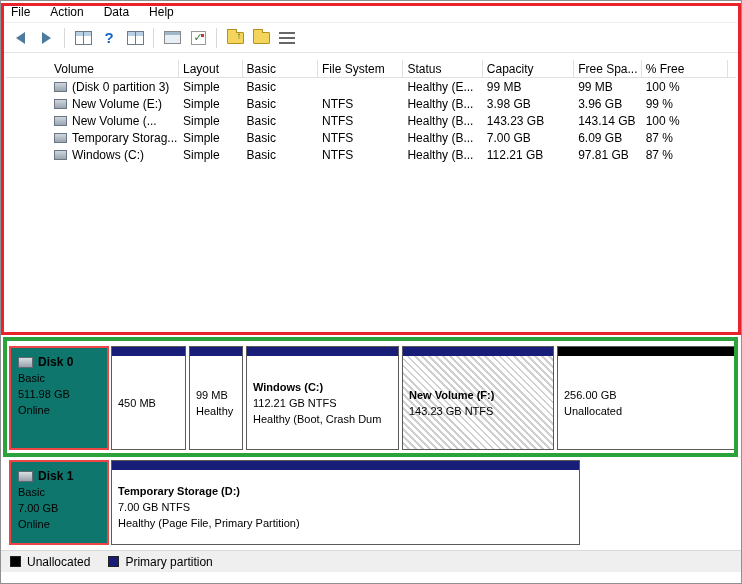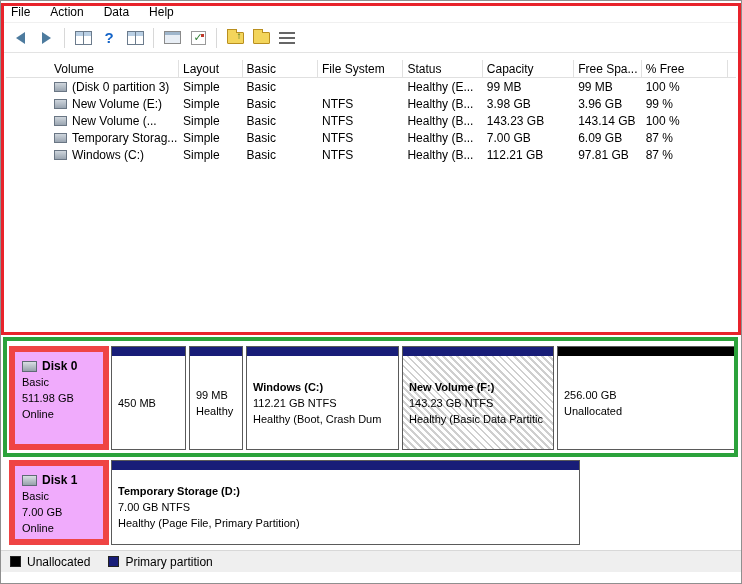--- a/index.html
+++ b/index.html
@@ -46,22 +46,22 @@
   .lv-row { display:flex; height:17px; }
   .c0{width:130px;margin-left:44px;} .c1{width:64px;} .c2{width:76px;} .c3{width:86px;}
   .c4{width:80px;}  .c5{width:92px;} .c6{width:68px;} .c7{width:87px;} .c8{flex:1;border-right:none !important;}
   .vol-icon { display:inline-block; width:13px; height:10px; margin-right:5px; flex:0 0 auto;
               background:linear-gradient(#cfd6dd,#9aa5b1); border:1px solid #6a7684; }
 
   
   .disk-row { position:absolute; left:8px; width:727px; }
   .d0 { top:345px; height:104px; }
   .d1 { top:459px; height:85px; }
-  .disk-panel { position:absolute; left:0; top:0; width:100px; height:100%; border:6px solid #ef4444;
-                background:#f0abfc; padding:6px 7px; line-height:16px; font-size:11px; }
+  .disk-panel { position:absolute; left:0; top:0; width:100px; height:100%; border:2px solid #ef4444;
+                background:#0f766e; padding:6px 7px; line-height:16px; font-size:11px; }
   .disk-name { font-weight:bold; font-size:12px; display:flex; align-items:center; gap:5px; }
   .disk-icon { width:15px; height:11px; background:linear-gradient(#d9dee3,#97a1ab); border:1px solid #5f6a75; display:inline-block; flex:0 0 auto; }
   .disk-bar { position:absolute; left:102px; top:0; right:0; height:100%; display:flex; gap:3px; }
   .partition { height:100%; border:1px solid #5a5a5a; background:#fff; display:flex; flex-direction:column; flex:0 0 auto; }
   .pstripe { height:9px; background:var(--stripe-primary,#181d78); }
   .partition.unallocated .pstripe { background:var(--stripe-unalloc,#000); }
   .pbody { flex:1; display:flex; flex-direction:column; justify-content:center; padding:0 6px; font-size:11px; line-height:16px; }
   .partition.selected .pbody { background:repeating-linear-gradient(45deg,#fff 0 3px,#cfcfcf 3px 5px); }
   .pline { white-space:nowrap; overflow:hidden; }
   .pline.bold { font-weight:bold; }
@@ -242,21 +242,20 @@
             <div class="pline bold">Windows (C:)</div>
             <div class="pline">112.21 GB NTFS</div>
             <div class="pline">Healthy (Boot, Crash Dum</div>
           </div>
         </div>
         <div class="partition selected" style="width: 152px;">
           <div class="pstripe"></div>
           <div class="pbody">
             <div class="pline bold">New Volume (F:)</div>
             <div class="pline">143.23 GB NTFS</div>
-            <div class="pline">Healthy (Basic Data Partitic</div>
           </div>
         </div>
         <div class="partition unallocated" style="width: 178px;">
           <div class="pstripe"></div>
           <div class="pbody">
             <div class="pline">256.00 GB</div>
             <div class="pline">Unallocated</div>
           </div>
         </div>
       </div>

